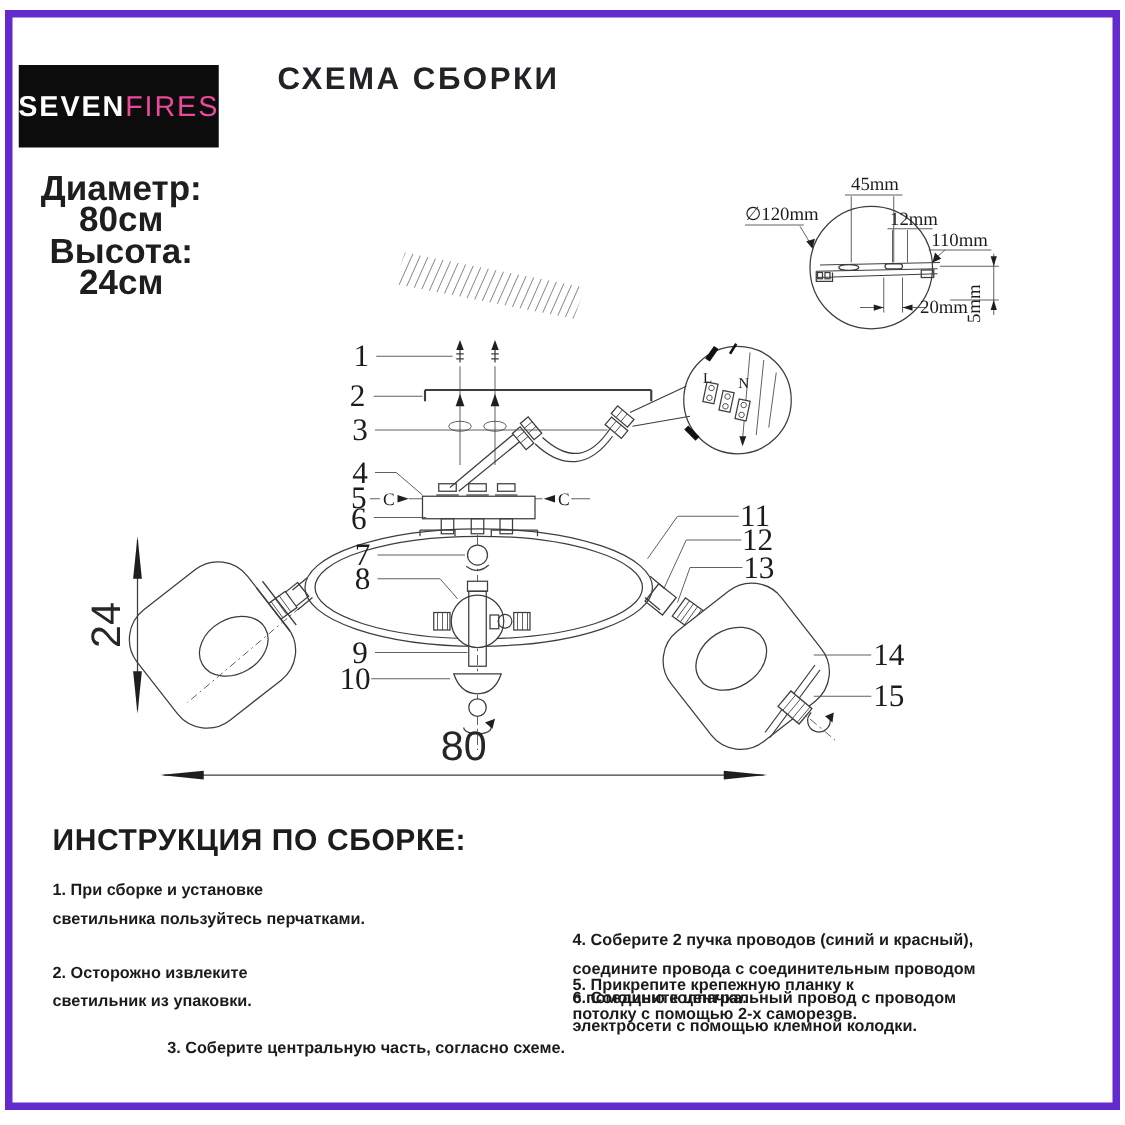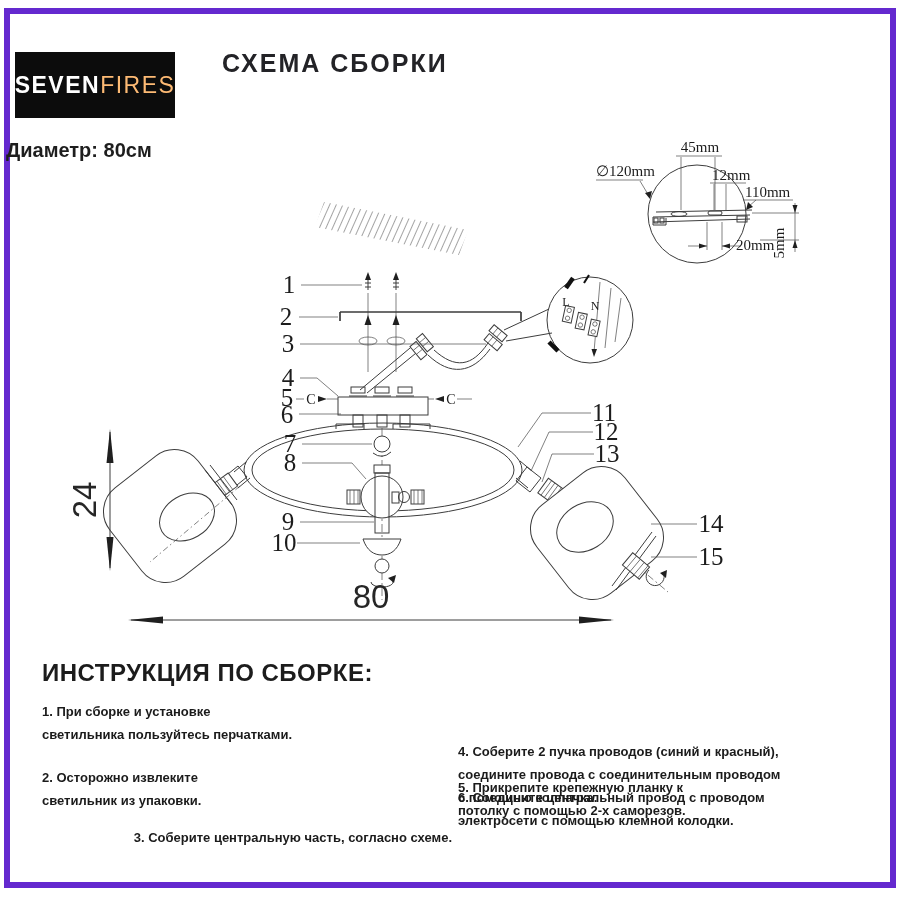--- a/index.html
+++ b/index.html
@@ -4,25 +4,25 @@
 <style>
   html,body{margin:0;padding:0;}
   body{width:900px;height:900px;position:relative;background:#ffffff;
        font-family:"Liberation Sans", sans-serif;color:#1c1c1c;overflow:hidden;}
   .frame{position:absolute;left:4px;top:8px;right:4px;bottom:12px;
          border:6px solid #6429cf;pointer-events:none;}
   .logo{position:absolute;left:15px;top:52px;width:160px;height:66px;background:#0c0c0c;
         display:flex;align-items:center;justify-content:center;color:#fff;
         font-size:23px;letter-spacing:1.5px;}
   .logo .b{font-weight:800;}
-  .logo .l{font-weight:300;color:#fdba74;}
+  .logo .l{font-weight:300;color:#ec4899;}
   .title{position:absolute;left:222px;top:49px;font-size:25px;font-weight:800;
          letter-spacing:2px;color:#232327;white-space:nowrap;}
-  .specs{position:absolute;left:6px;top:138px;width:158px;text-align:left;
-         font-size:20px;font-weight:700;line-height:25px;color:#1e1e1e;}
+  .specs{position:absolute;left:18px;top:138px;width:158px;text-align:center;
+         font-size:28px;font-weight:700;line-height:25px;color:#1e1e1e;}
   svg.diagram{position:absolute;left:0;top:0;}
   .instr-head{position:absolute;left:42px;top:659px;font-size:24px;font-weight:800;
               letter-spacing:.5px;}
   .instr{position:absolute;font-size:13px;font-weight:700;line-height:23px;
          white-space:pre-line;color:#1b1b1b;}
   
   .ln{fill:none;stroke:#3d3d3d;stroke-width:1;}
   .thin{fill:none;stroke:#4a4a4a;stroke-width:.7;}
   .w{fill:#fff;stroke:#3d3d3d;stroke-width:1;}
   .blk{fill:#1f1f1f;stroke:none;}
@@ -39,20 +39,21 @@
 
 <div class="logo">
   <span class="b">SEVEN</span>
     <span class="l">FIRES</span>
 </div>
 
 <div class="title">СХЕМА СБОРКИ</div>
 
 <div class="specs">
   <div>Диаметр: 80см</div>
+  <div>Высота: 24см</div>
 </div>
 
 <svg class="diagram" width="900" height="900" viewBox="0 0 900 900">
   <defs>
     <pattern id="hat" width="6" height="6" patternUnits="userSpaceOnUse" patternTransform="rotate(24)">
       <line x1="0" y1="0" x2="0" y2="6" stroke="#4a4a4a" stroke-width="1"></line>
     </pattern>
     <pattern id="thr" width="6" height="4" patternUnits="userSpaceOnUse">
       <path d="M0 2 H6" stroke="#555" stroke-width="0.8"></path>
     </pattern>

